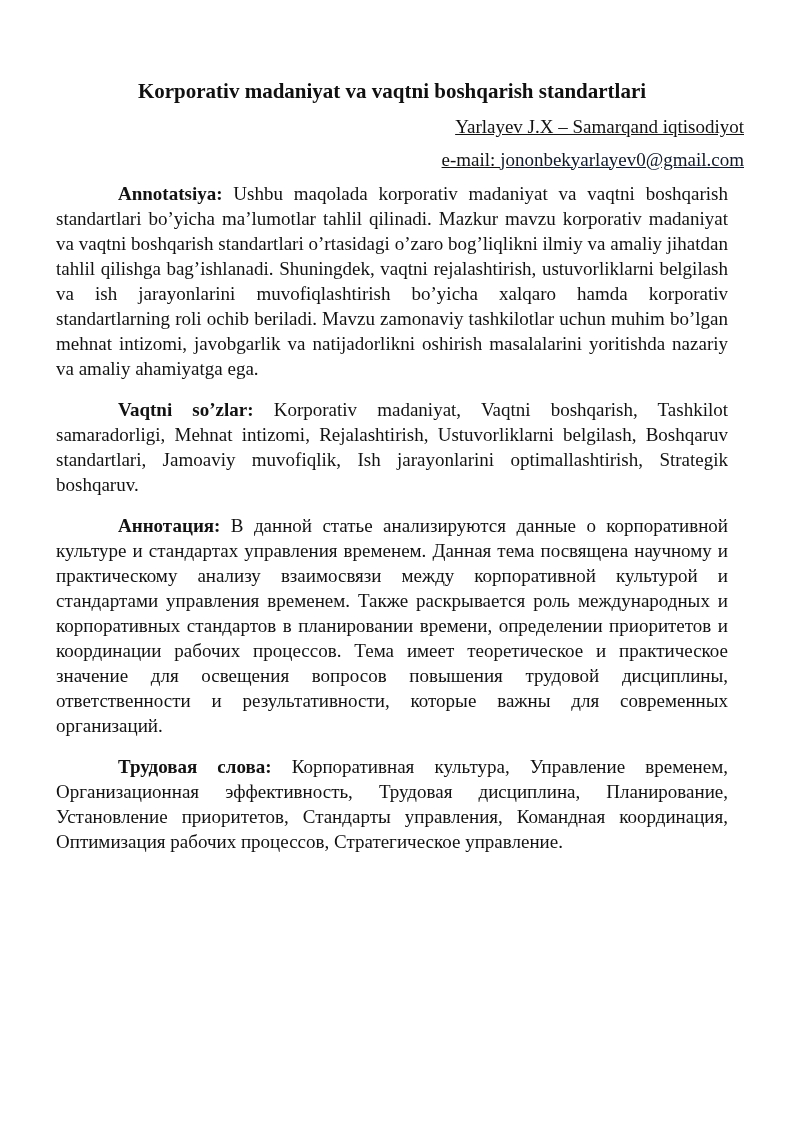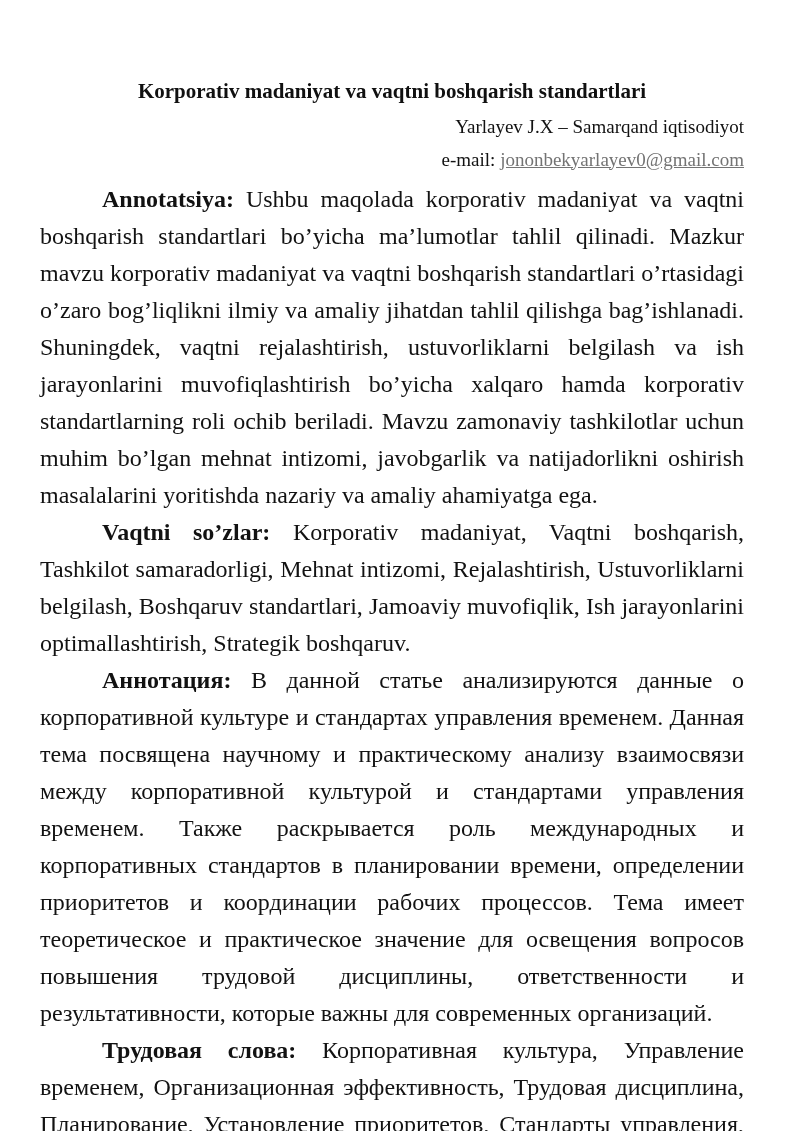--- a/index.html
+++ b/index.html
@@ -27,53 +27,54 @@
     line-height: 34px;
     text-align: center;
     margin: 0 0 3px 0;
     color: #101010;
   }
   .author-block {
     text-align: right;
     font-size: 19px;
     line-height: 32.5px;
     margin: 0;
+    text-decoration: underline;
   }
   .author-line {
     display: block;
   }
   .email-link {
     text-decoration: underline;
     cursor: pointer;
   }
   .body-text p {
-    margin: 0;
-    font-size: 24px;
-    line-height: 37px;
+    margin: 16px;
+    font-size: 19px;
+    line-height: 25px;
     text-align: justify;
     text-indent: 62px;
   }
   .body-text p:first-of-type {
     margin-top: 5px;
   }
   .lead {
     font-weight: bold;
   }
 </style>
 </head>
 <body>
 
 <div class="page">
 
   <h1 class="title">Korporativ madaniyat va vaqtni boshqarish standartlari</h1>
 
   <div class="author-block">
     <span class="author-line">Yarlayev J.X – Samarqand iqtisodiyot</span>
     <span class="author-line">
-      <span>e-mail: </span><a class="email-link" style="color: #737373;">jononbekyarlayev0@gmail.com</a>
+      <span>e-mail: </span><a class="email-link" style="color: #0f172a;">jononbekyarlayev0@gmail.com</a>
     </span>
   </div>
 
   <div class="body-text">
 
     <p><span class="lead">Annotatsiya:</span><span> Ushbu maqolada korporativ madaniyat va vaqtni boshqarish standartlari bo’yicha ma’lumotlar tahlil qilinadi. Mazkur mavzu korporativ madaniyat va vaqtni boshqarish standartlari o’rtasidagi o’zaro bog’liqlikni ilmiy va amaliy jihatdan tahlil qilishga bag’ishlanadi. Shuningdek, vaqtni rejalashtirish, ustuvorliklarni belgilash va ish jarayonlarini muvofiqlashtirish bo’yicha xalqaro hamda korporativ standartlarning roli ochib beriladi. Mavzu zamonaviy tashkilotlar uchun muhim bo’lgan mehnat intizomi, javobgarlik va natijadorlikni oshirish masalalarini yoritishda nazariy va amaliy ahamiyatga ega.</span></p>
 
     <p><span class="lead">Vaqtni so’zlar:</span><span> Korporativ madaniyat, Vaqtni boshqarish, Tashkilot samaradorligi, Mehnat intizomi, Rejalashtirish, Ustuvorliklarni belgilash, Boshqaruv standartlari, Jamoaviy muvofiqlik, Ish jarayonlarini optimallashtirish, Strategik boshqaruv.</span></p>
 
     <p><span class="lead">Аннотация:</span><span> В данной статье анализируются данные о корпоративной культуре и стандартах управления временем. Данная тема посвящена научному и практическому анализу взаимосвязи между корпоративной культурой и стандартами управления временем. Также раскрывается роль международных и корпоративных стандартов в планировании времени, определении приоритетов и координации рабочих процессов. Тема имеет теоретическое и практическое значение для освещения вопросов повышения трудовой дисциплины, ответственности и результативности, которые важны для современных организаций.</span></p>

